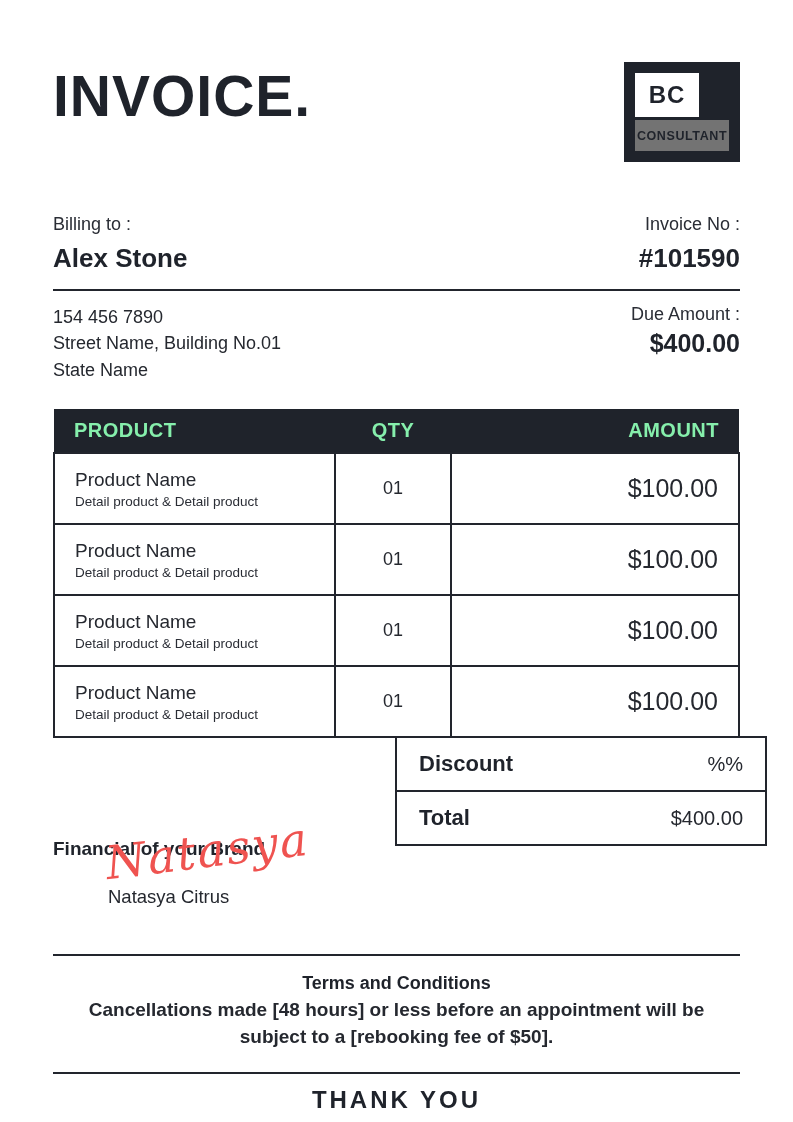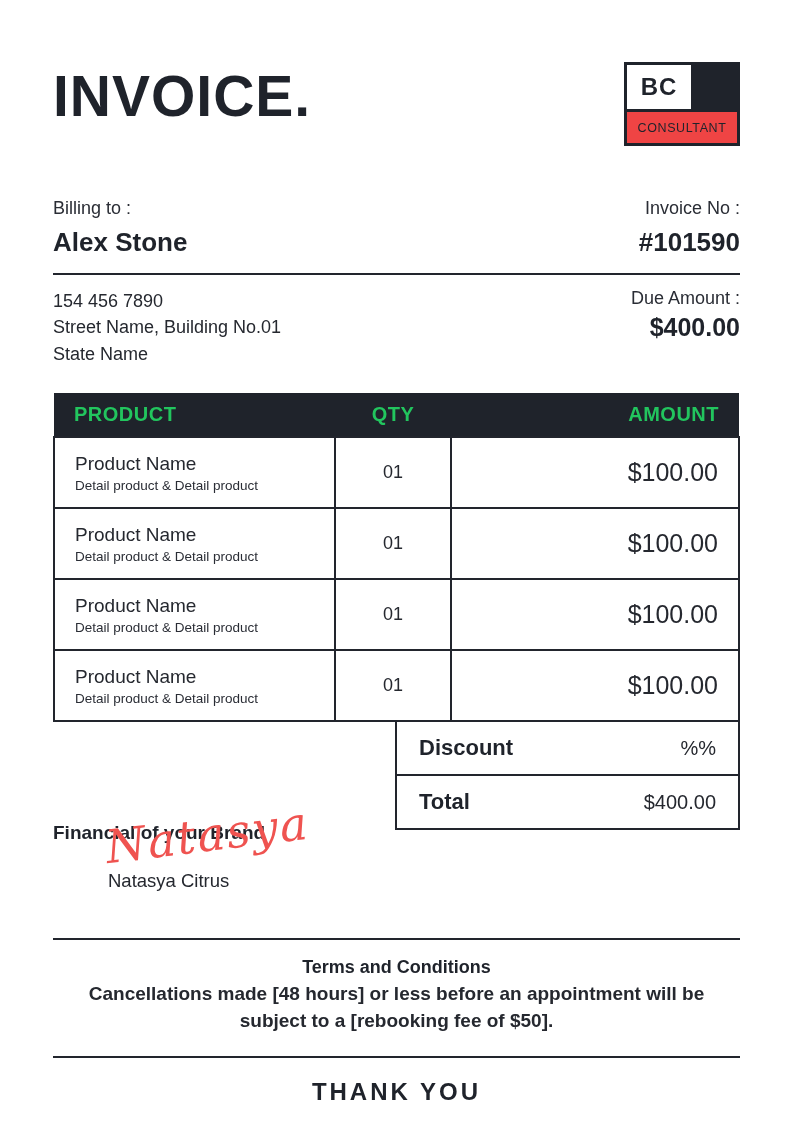--- a/index.html
+++ b/index.html
@@ -8,55 +8,55 @@
     width: 793px; height: 1122px;
     font-family: "Liberation Sans", sans-serif;
     color: #22252d;
     overflow: hidden;
   }
   .page { width: 793px; height: 1122px; padding: 0 53px; background: #ffffff; }
 
   
   .header { margin-top: 62px; display: flex; justify-content: space-between; align-items: flex-start; }
   .invoice-title { font-size: 57px; font-weight: 700; letter-spacing: 1px; line-height: 1.0; color: #1f232b; margin-top: 6px; text-align: center; }
-  .logo { width: 116px; height: 84px; background: #1f232b; padding: 3px; display: flex; flex-direction: column; gap: 3px; }
+  .logo { width: 116px; height: 100px; background: #1f232b; padding: 11px; display: flex; flex-direction: column; gap: 3px; }
   .logo-top { flex: 1; display: flex; }
   .logo-bc { width: 64px; background: #ffffff; display: flex; align-items: center; justify-content: center;
              font-size: 24px; font-weight: 700; letter-spacing: 1px; color: #1f232b; }
-  .logo-bottom { height: 31px; background: #ef4444; display: flex; align-items: center; justify-content: center;
-                 font-size: 12.5px; font-weight: 400; letter-spacing: 0.6px; color: #1f232b; }
+  .logo-bottom { height: 31px; background: #737373; display: flex; align-items: center; justify-content: center;
+                 font-size: 12.5px; font-weight: 700; letter-spacing: 0.6px; color: #1f232b; }
 
   
   .billing { margin-top: 52px; }
   .bill-row { display: flex; justify-content: space-between; align-items: baseline; }
   .label-sm { font-size: 18px; font-weight: 400; color: #2a2d35; }
   .name-lg { font-size: 26px; font-weight: 700; margin-top: 8px; color: #1f232b; }
   .rule { border: none; border-top: 2px solid #22252d; margin: 15px 0 13px 0; }
   .contact { font-size: 18px; line-height: 1.47; color: #25282f; }
   .due-wrap { text-align: right; }
   .due-amount { font-size: 25px; font-weight: 700; margin-top: 4px; color: #1f232b; }
 
   
   table.items { width: 100%; border-collapse: collapse; margin-top: 26px; }
   table.items thead th {
-    background: #1f232b; color: #22c55e; font-size: 20px; font-weight: 700;
+    background: #1f232b; color: #86efac; font-size: 20px; font-weight: 700;
     letter-spacing: 0.5px; height: 44px; padding: 0 20px;
   }
   th.col-product { text-align: left; width: 41%; }
   th.col-qty { text-align: center; width: 17%; }
   th.col-amount { text-align: right; width: 42%; }
   table.items tbody td { border: 2px solid #22252d; height: 71px; padding: 0 20px; vertical-align: middle; }
   td.cell-product { }
   .prod-name { font-size: 19px; color: #25282f; }
   .prod-detail { font-size: 13.5px; color: #2a2d35; margin-top: 3px; }
   td.cell-qty { text-align: center; font-size: 18px; color: #25282f; }
   td.cell-amount { text-align: right; font-size: 25px; color: #25282f; }
 
   
-  .totals { width: 345px; margin-left: 342px; margin-top: -2px; }
+  .totals { width: 372px; margin-left: 342px; margin-top: -2px; }
   .totals-box { border: 2px solid #22252d; height: 56px; display: flex; justify-content: space-between;
                 align-items: center; padding: 0 22px; background: #ffffff; }
   .totals-box + .totals-box { margin-top: -2px; }
   .totals-label { font-size: 22px; font-weight: 700; color: #1f232b; }
   .totals-value { font-size: 20px; color: #25282f; }
 
   
   .sig-block { position: relative; margin-top: -8px; height: 86px; }
   .brand-line { font-size: 19px; font-weight: 700; color: #1f232b; }
   .signature-script {
@@ -65,21 +65,21 @@
     font-size: 46px; color: #ef5350; transform: rotate(-7deg);
     letter-spacing: 2px; white-space: nowrap; pointer-events: none;
   }
   .signer-name { font-size: 18.5px; color: #25282f; margin: 26px 0 0 55px; }
 
   
   .terms-rule { border: none; border-top: 2px solid #22252d; margin-top: 30px; }
   .terms-title { text-align: center; font-size: 18px; font-weight: 700; margin-top: 17px; color: #1f232b; }
   .terms-body { text-align: center; font-size: 19px; line-height: 1.4; margin: 3px auto 0 auto; width: 660px; color: #25282f; font-weight: bold; }
   .thanks-rule { border: none; border-top: 2px solid #22252d; margin-top: 21px; }
-  .thank-you { text-align: center; font-size: 24px; font-weight: 700; letter-spacing: 3px; margin-top: 20px; color: #1f232b; }
+  .thank-you { text-align: center; font-size: 24px; font-weight: 700; letter-spacing: 3px; margin-top: 12px; color: #1f232b; }
 </style>
 </head>
 <body>
 
 <div class="page">
 
   <div class="header">
     <div class="invoice-title">INVOICE.</div>
     <div class="logo">
       <div class="logo-top">

